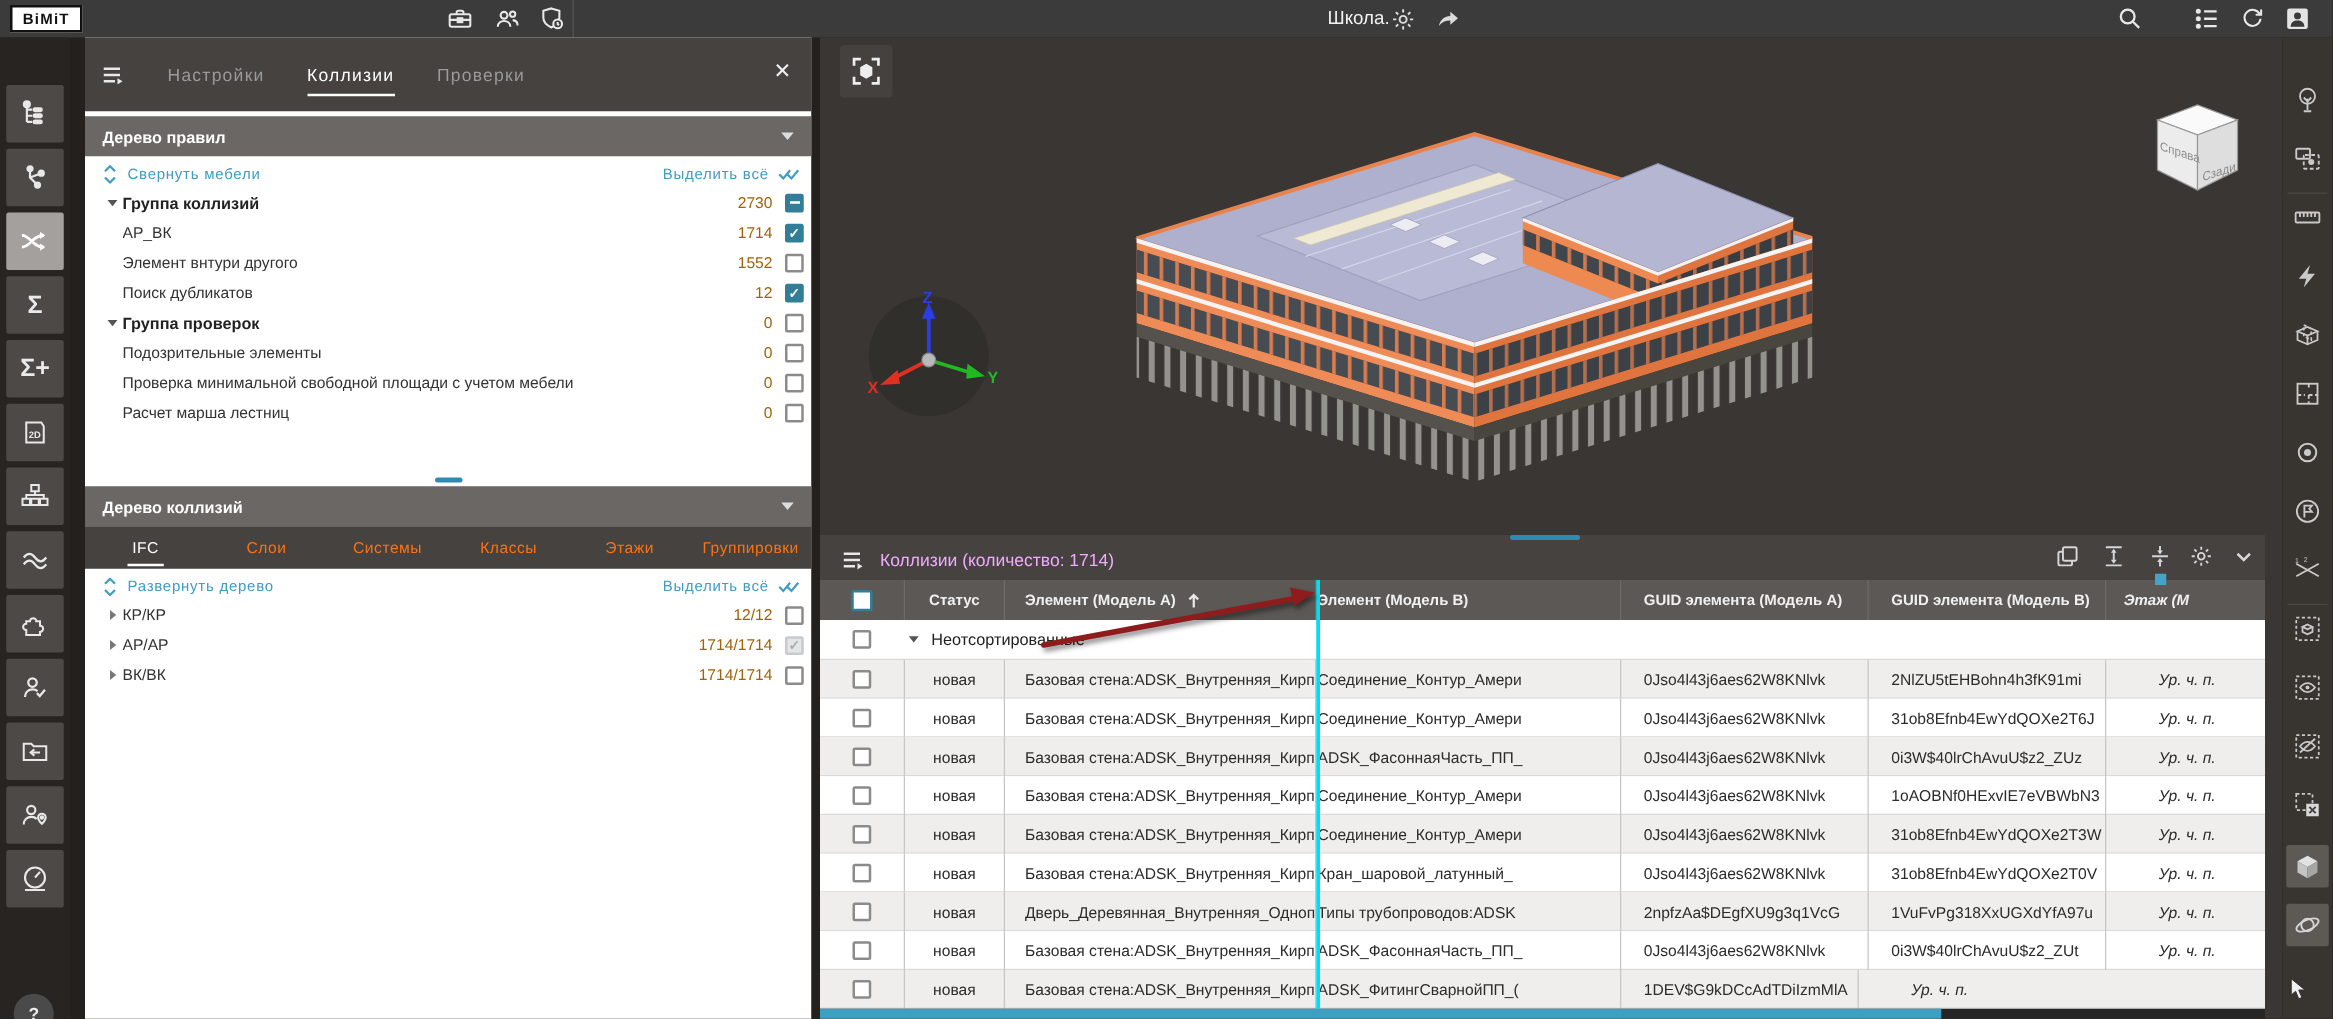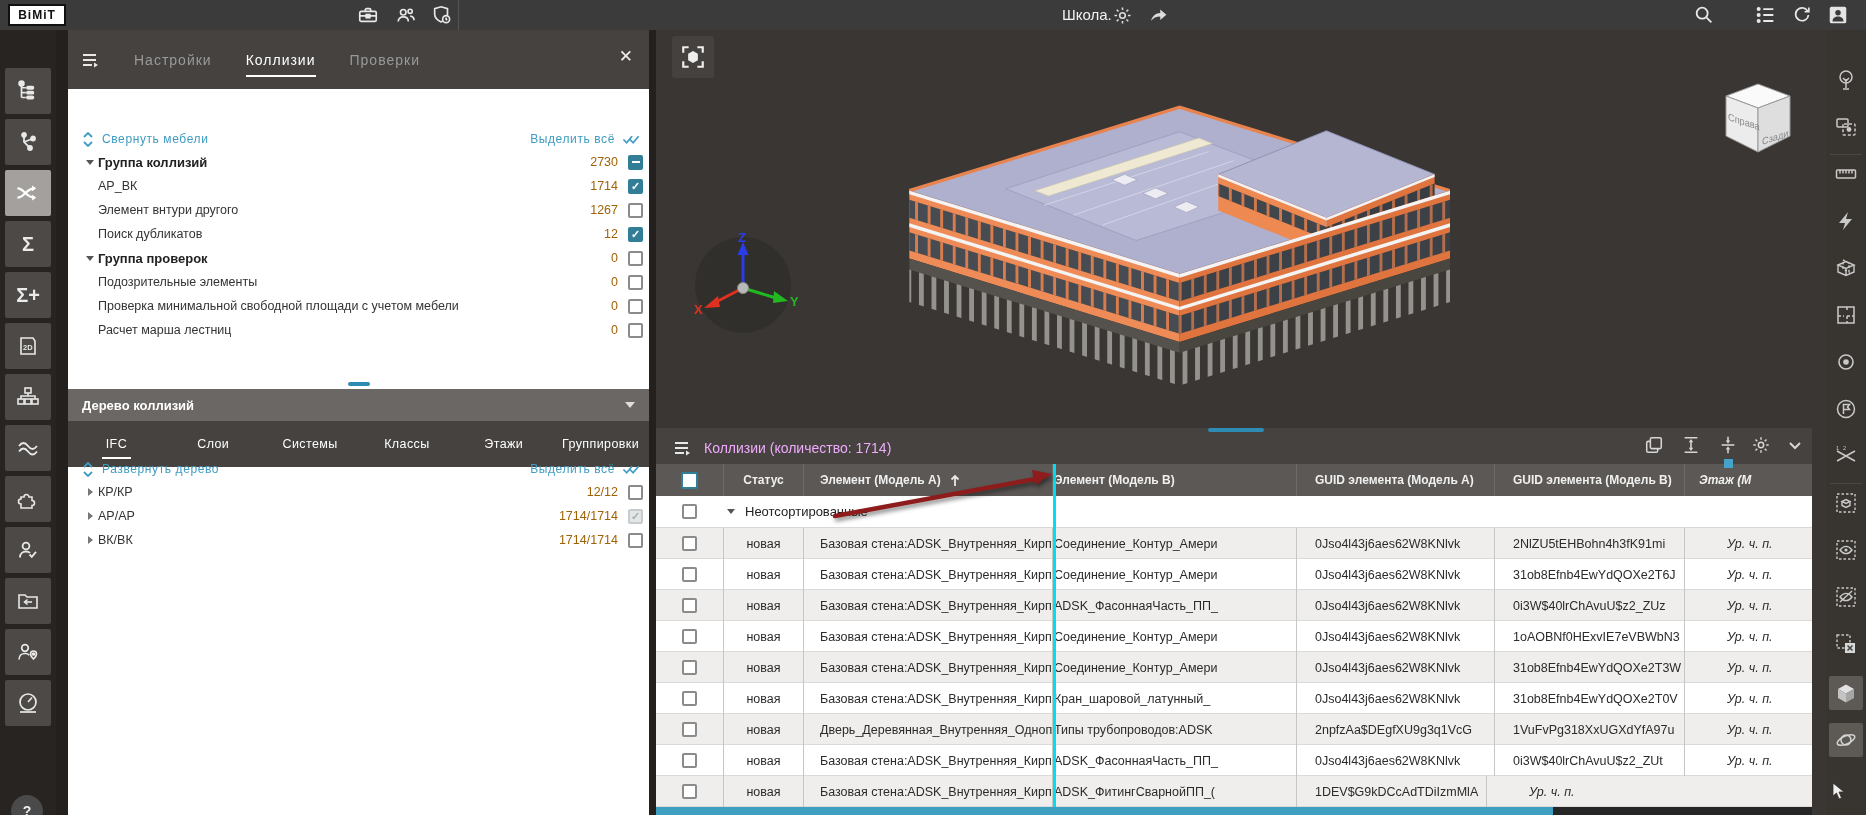--- a/index.html
+++ b/index.html
@@ -51,22 +51,22 @@
   .tcount { margin-left:auto; color:#a16207; font-size:12.5px; }
   .cb { width:15px; height:15px; border:2px solid #8b8b8b; border-radius:2px; background:#fff; margin-left:10px;
         display:inline-flex; align-items:center; justify-content:center; flex:none; cursor:pointer; }
   .cb.checked { background:#337e97; border-color:#337e97; }
   .cb.checked::after { content:"✓"; color:#fff; font-size:11px; font-weight:bold; }
   .cb.indeterminate { background:#337e97; border-color:#337e97; }
   .cb.indeterminate::after { content:""; width:8px; height:2px; background:#fff; }
   .cb.checked-muted { background:#e3e6e7; border-color:#c7cbcd; }
   .cb.checked-muted::after { content:"✓"; color:#a7acae; font-size:11px; font-weight:bold; }
   .drag-handle { position:absolute; height:4px; background:#2e8bb3; border-radius:2px; }
-  .ctabs { position:absolute; left:0; width:581px; height:46px; background:#454240; display:flex; align-items:center; }
-  .ctab { flex:1; text-align:center; color:#ffffff; font-size:12.5px; letter-spacing:.4px; cursor:pointer; }
+  .ctabs { position:absolute; left:0; width:581px; height:34px; background:#454240; display:flex; align-items:center; }
+  .ctab { flex:1; text-align:center; color:#f97316; font-size:12.5px; letter-spacing:.4px; cursor:pointer; }
   .ctab span { padding:0 4px 6px 4px; }
   .ctab.active { color:#fff; }
   .ctab.active span { border-bottom:2px solid #fff; }
 
   
   .viewport { position:absolute; left:656px; top:30px; width:1170px; height:785px; background:#393633; overflow:hidden; }
   .fit-btn { position:absolute; left:16px; top:6px; width:42px; height:42px; background:#44413e; border-radius:3px;
              display:flex; align-items:center; justify-content:center; cursor:pointer; }
   .navcube { position:absolute; left:1056px; top:46px; cursor:pointer; }
   .gizmo { position:absolute; left:32px; top:200px; }
@@ -284,20 +284,25 @@
           <path d="M1 3h13M1 8h13M1 13h9"></path>
             <path d="M12 10.5l4 2.5-4 2.5z" stroke="none"></path>
         </svg>
       </span>
       <span class="ptab">Настройки</span>
       <span class="ptab active">Коллизии</span>
       <span class="ptab">Проверки</span>
       <span class="panel-close">✕</span>
     </div>
 
+    <div class="sect-head" style="top:63px">
+      <span>Дерево правил</span>
+      <span class="sp"></span>
+      <span class="chev-dn"></span>
+    </div>
 
     <div class="tree-toolbar" style="top:98px">
       <svg width="12" height="15" viewBox="0 0 12 15" fill="none" stroke="#3f9cc2" stroke-width="1.8" style="margin-right:8px">
         <path d="M2 5l4-4 4 4M2 10l4 4 4-4"></path>
       </svg>
       <span class="blue-link">Свернуть мебели</span>
       <span class="tt-sp"></span>
       <span class="blue-link">Выделить всё</span>
       <svg width="20" height="13" viewBox="0 0 16 12" fill="none" stroke="#3f9cc2" stroke-width="1.6" style="margin-left:6px">
         <path d="M1 6l3 3 5-6M7 6l3 3 5-6"></path>
@@ -312,21 +317,21 @@
     </div>
     <div class="trow" style="top:144px">
       <span class="caret"></span>
       <span class="tlabel">АР_ВК</span>
       <span class="tcount">1714</span>
       <span class="cb checked"></span>
     </div>
     <div class="trow" style="top:168px">
       <span class="caret"></span>
       <span class="tlabel">Элемент внтури другого</span>
-      <span class="tcount">1267</span>
+      <span class="tcount">1552</span>
       <span class="cb"></span>
     </div>
     <div class="trow" style="top:192px">
       <span class="caret"></span>
       <span class="tlabel">Поиск дубликатов</span>
       <span class="tcount">12</span>
       <span class="cb checked"></span>
     </div>
     <div class="trow" style="top:216px">
       <span class="caret down"></span>

